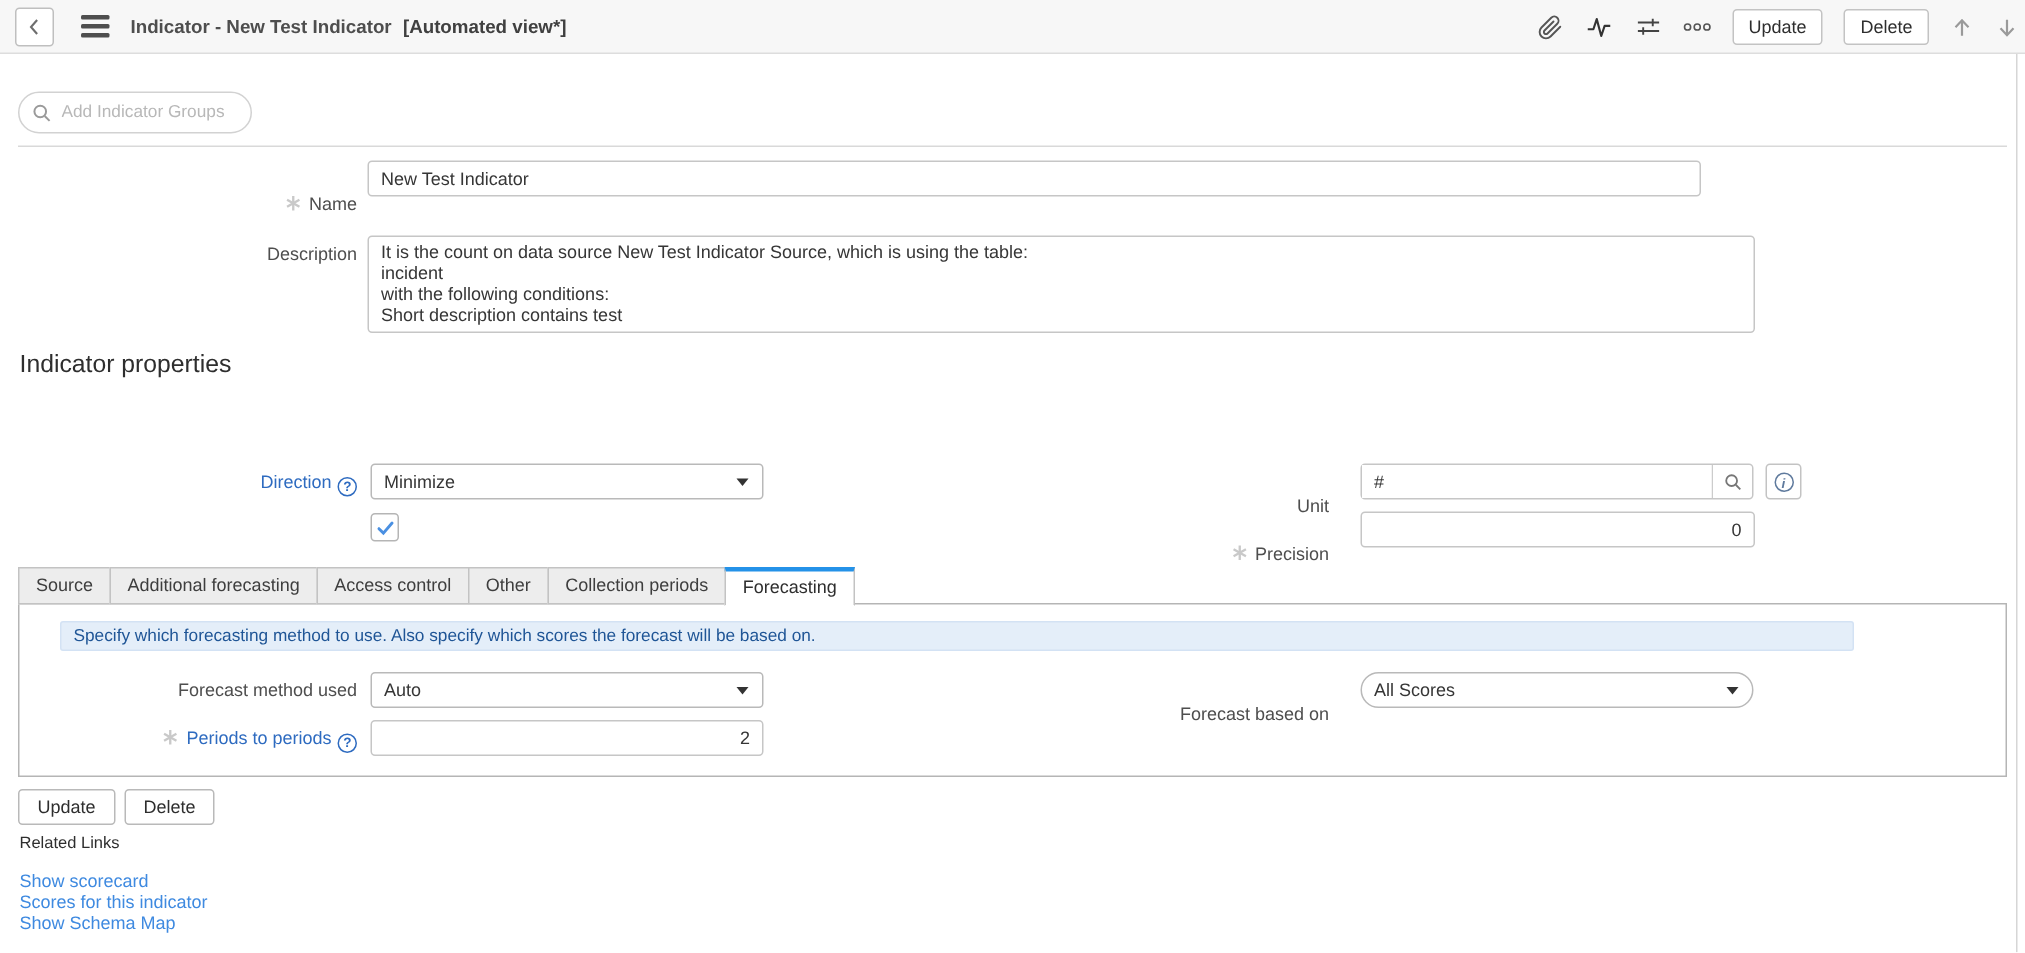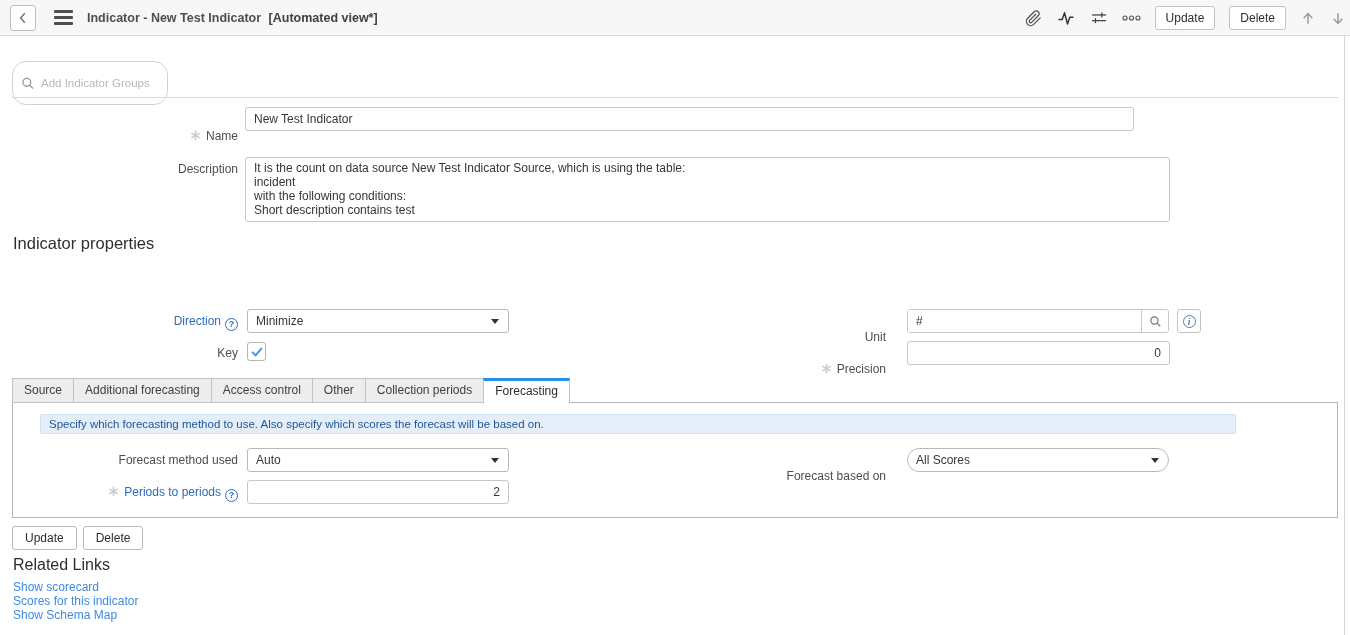--- a/index.html
+++ b/index.html
@@ -13,21 +13,21 @@
   .hamburger i { display:block; width:19px; height:3px; background:#4e4e4e; border-radius:1px; }
   .hdr-title { margin-left:14px; font-size:12.5px; font-weight:bold; color:#4e4e4e; white-space:nowrap; }
   .hdr-title .view-suffix { font-weight:bold; color:#404040; margin-left:4px; }
   .hdr-right { position:absolute; right:4px; top:0; height:36px; display:flex; align-items:center; gap:14px; }
   .icon-btn { background:none; border:none; padding:0; display:flex; align-items:center; cursor:pointer; }
   .hdr-btn { font-family:"Liberation Sans",sans-serif; font-size:12px; color:#2e2e2e; background:#fff; border:1px solid #c3c3c3; border-radius:3px; padding:4px 10px; cursor:pointer; }
   .nav-arrow { color:#9a9a9a; }
 
   
   .groups-bar { position:absolute; top:61px; left:12px; }
-  .search-pill { width:156px; height:44px; border:1px solid #d2d2d2; border-radius:14px; display:flex; align-items:center; padding:0 8px; background:#fff; }
+  .search-pill { width:156px; height:28px; border:1px solid #d2d2d2; border-radius:14px; display:flex; align-items:center; padding:0 8px; background:#fff; }
   .search-pill input { border:none; outline:none; width:118px; font-size:11.5px; color:#555; font-family:"Liberation Sans",sans-serif; background:transparent; }
   .search-pill input::placeholder { color:#b8b8b8; }
   .divider { position:absolute; top:97px; left:12px; width:1326px; height:1px; background:#d9d9d9; }
 
   
   .lbl-l { position:absolute; left:12px; width:226px; text-align:right; font-size:12px; color:#4e4e4e; line-height:24px; white-space:nowrap; }
   .lbl-r { position:absolute; left:600px; width:286px; text-align:right; font-size:12px; color:#4e4e4e; line-height:24px; white-space:nowrap;margin-top:16px; }
   .lbl-blue { color:#2e6bc0; }
   .req-ast { display:inline-block; vertical-align:-1px; margin-right:5px; }
   .help-circ { display:inline-block; width:13px; height:13px; border:1px solid #2e6bc0; border-radius:50%; color:#2e6bc0; font-size:9px; line-height:11px; text-align:center; margin-left:4px; vertical-align:-2px; font-weight:bold; }
@@ -52,21 +52,21 @@
   
   .tabs { position:absolute; left:12px; top:378px; display:flex; z-index:2; }
   .tab { font-size:12px; color:#3e3e3e; background:#ededed; border:1px solid #c3c3c3; padding:0 11px; line-height:22px; height:25px; margin-left:-1px; cursor:pointer; white-space:nowrap; }
   .tab:first-child { margin-left:0; }
   .tab.active { background:#fff; border-top:3px solid #2492e8; border-bottom:1px solid #fff; height:26px; line-height:20px; color:#2e2e2e; }
   .tab-box { position:absolute; left:12px; top:402px; width:1326px; height:116px; border:1px solid #b5b5b5; background:#fff; z-index:1; }
 
   
   .footer-btns { position:absolute; left:12px; top:526px; display:flex; gap:6px; }
   .f-btn { font-family:"Liberation Sans",sans-serif; font-size:12px; color:#2e2e2e; background:#fff; border:1px solid #b9b9b9; border-radius:3px; padding:4px 12px; cursor:pointer; }
-  .related-title { position:absolute; left:13px; top:556px; font-size:16px; color:#2e2e2e; }
+  .related-title { position:absolute; left:13px; top:556px; font-size:11px; color:#2e2e2e; }
   .rlink { position:absolute; left:13px; font-size:12px; color:#3f8ae0; text-decoration:none; cursor:pointer; }
   .right-edge { position:absolute; top:36px; right:5px; width:1px; height:599px; background:#d6d6d6; }
 </style>
 </head>
 <body>
 
 <div class="page">
 
   <div class="hdr">
     <button class="back-btn">
@@ -169,21 +169,20 @@
       <svg width="13" height="13" viewBox="0 0 18 18">
           <circle cx="7.5" cy="7.5" r="5" fill="none" stroke="#777" stroke-width="1.7"></circle>
           <line x1="11.3" y1="11.3" x2="15.5" y2="15.5" stroke="#777" stroke-width="1.7"></line>
         </svg>
     </span>
   </div>
   <button class="ref-info-btn">
       <span class="ii">i</span>
     </button>
 
-  <div class="lbl-l" style="top:341px;">Key</div>
   <div class="chkbox">
     <svg width="14" height="14" viewBox="0 0 16 16">
         <path d="M3 8.5l3.4 3.4L13 4.2" fill="none" stroke="#4a90e2" stroke-width="2.2" stroke-linecap="round"></path>
       </svg>
   </div>
 
   <div class="lbl-r" style="top:341px;">
     <svg class="req-ast" width="11" height="11" viewBox="0 0 12 12">
         <g stroke="#c9c9c9" stroke-width="1.7">
           <line x1="6" y1="0.8" x2="6" y2="11.2"></line>

